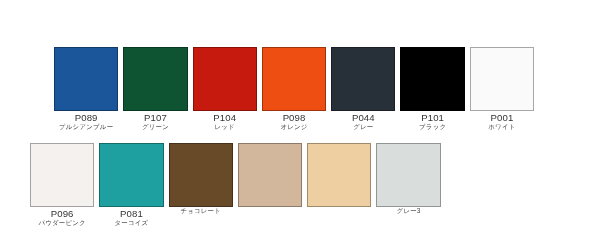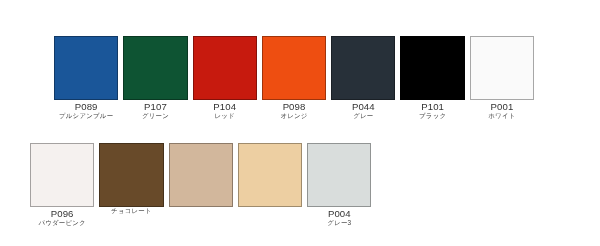--- a/index.html
+++ b/index.html
@@ -21,21 +21,21 @@
     
     will-change: transform;
     transform: translateZ(0);
   }
   .swatch-row {
     position: absolute;
     left: 30px;
     display: flex;
     gap: 5px;
   }
-  #swatch-row-1 { top: 36px; padding-left: 24px; }
+  #swatch-row-1 { top: 47px; padding-left: 24px; }
   #swatch-row-2 { top: 143px; }
 
   .swatch-cell { width: 64.31px; }
 
   .color-chip {
     width: 64.31px;
     height: 63.5px;
     box-sizing: border-box;
     border: 1px solid rgba(0, 0, 0, 0.333);
   }
@@ -129,39 +129,45 @@
   <div class="swatch-row" id="swatch-row-2">
 
     <div class="swatch-cell">
       <div class="color-chip" style="background-color: rgb(245, 241, 239); border-color: rgba(0, 0, 0, 0.33);"></div>
       <div class="swatch-caption">
         <div class="swatch-code">P096</div>
         <div class="swatch-name">パウダーピンク</div>
       </div>
     </div>
 
+    <div class="swatch-cell">
+      <div class="color-chip" style="background-color: rgb(30, 160, 160); border-color: rgba(0, 0, 0, 0.33);"></div>
+      <div class="swatch-caption">
+        <div class="swatch-code">P081</div>
+        <div class="swatch-name">ターコイズ</div>
+      </div>
+    </div>
 
     <div class="swatch-cell">
       <div class="color-chip" style="background-color: rgb(104, 74, 41); border-color: rgba(0, 0, 0, 0.33);"></div>
       <div class="swatch-caption">
         <div class="swatch-name">チョコレート</div>
       </div>
     </div>
 
     <div class="swatch-cell">
       <div class="color-chip" style="background-color: rgb(210, 183, 156); border-color: rgba(0, 0, 0, 0.33);"></div>
     </div>
 
     <div class="swatch-cell">
       <div class="color-chip" style="background-color: rgb(237, 207, 162); border-color: rgba(0, 0, 0, 0.33);"></div>
     </div>
 
     <div class="swatch-cell">
       <div class="color-chip" style="background-color: rgb(217, 221, 220); border-color: rgba(0, 0, 0, 0.33);"></div>
       <div class="swatch-caption">
-        <div class="swatch-code">P004</div>
         <div class="swatch-name">グレー3</div>
       </div>
     </div>
 
   </div>
 
 </div>
 
 </body></html>

